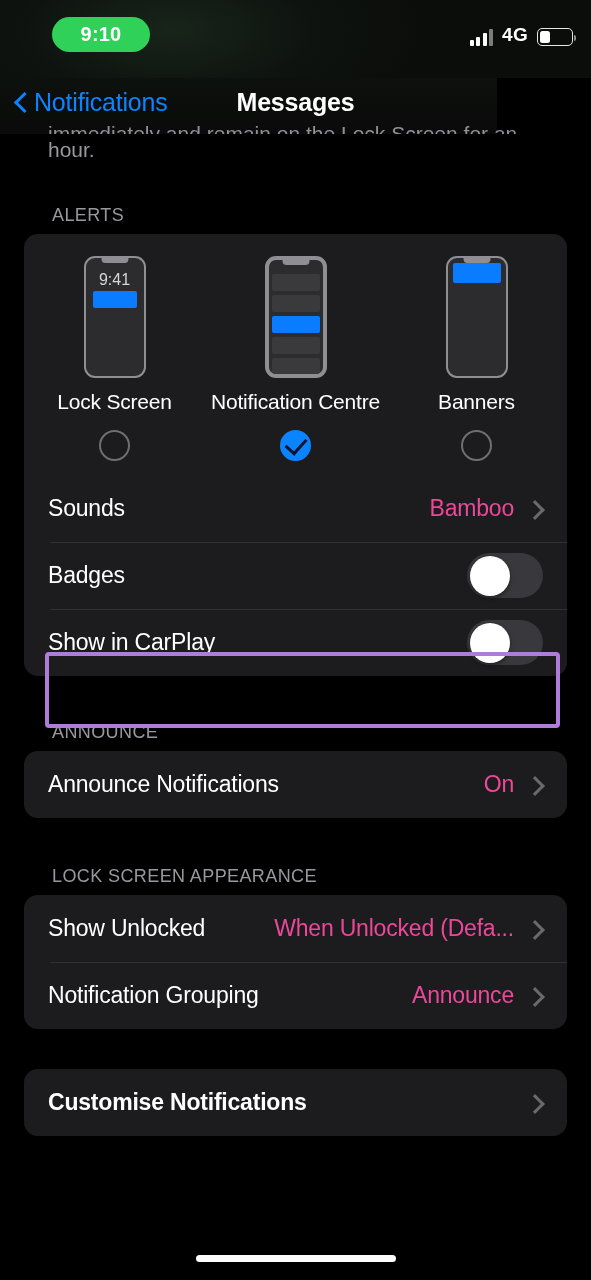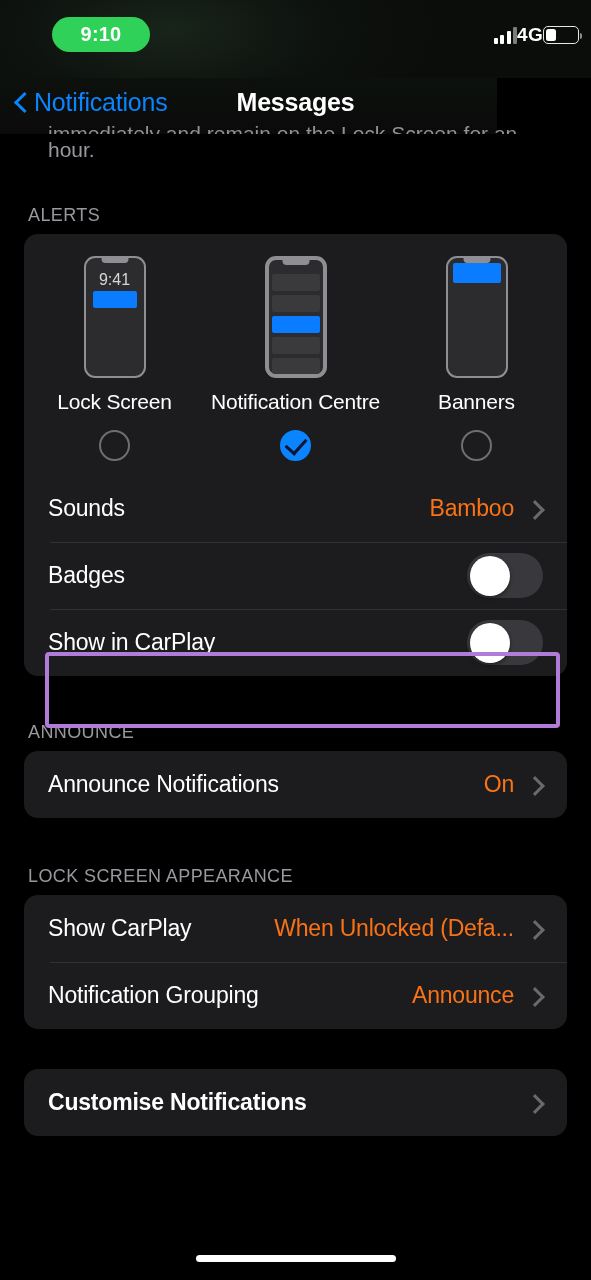--- a/index.html
+++ b/index.html
@@ -17,22 +17,22 @@
     position:absolute; top:0; left:0; width:591px; height:78px;
     background:radial-gradient(ellipse 260px 120px at 170px 30px, #18241a 0%, #0e130f 55%, #0b0d0b 100%);
   }
   .time-pill{
     position:absolute; left:52px; top:17px; width:98px; height:35px;
     background:#30d158; border-radius:18px;
     display:flex; align-items:center; justify-content:center;
     font-size:20px; font-weight:600; color:#fff; letter-spacing:.2px;
   }
   .status-right{
-    position:absolute; right:12px; top:24px;
-    display:flex; align-items:center; 
+    position:absolute; right:18px; top:24px;
+    display:flex; align-items:flex-end; gap:9px;
   }
   .signal{ display:flex; align-items:flex-end; gap:2.5px; height:17px; }
   .signal i{ display:block; width:4px; background:#fff; border-radius:1px; }
   .signal i:nth-child(1){height:6px;}
   .signal i:nth-child(2){height:9px;}
   .signal i:nth-child(3){height:13px;}
   .signal i:nth-child(4){height:17px; background:#7b7d7b;}
   .net-label{ font-size:19px; font-weight:600; color:#fff; letter-spacing:.3px; }
   .battery{ position:relative; width:36px; height:18px; border:1.8px solid #e6e6e6; border-radius:5px; }
   .battery .fill{ position:absolute; left:1.6px; top:1.6px; bottom:1.6px; width:10px; background:#fff; border-radius:2.5px; }
@@ -65,21 +65,21 @@
   .content{ position:absolute; top:134px; left:0; width:591px; }
 
   .footnote{
     color:#98989e; font-size:21px; line-height:31px;
     padding:0 48px; margin-top:-16px;
   }
   .footnote .clipline{ display:block; height:16px; overflow:hidden; opacity:.95; }
 
   .section-header{
     color:#98989e; font-size:18px; letter-spacing:.4px;
-    padding:0 28px; text-transform:uppercase;
+    padding:0 52px; text-transform:uppercase;
   }
 
   .card{
     margin:8px 24px 0 24px;
     background:#1c1c1e; border-radius:14px; overflow:hidden;
   }
 
   
   .picker{ padding:22px 0 14px 0; }
   .phones{ display:flex; }
@@ -124,21 +124,21 @@
   .row{
     position:relative; display:flex; align-items:center;
     min-height:67px; padding:0 24px 0 24px;
   }
   .row + .row:before{
     content:""; position:absolute; left:26px; right:0; top:0; height:1px; background:#313134;
   }
   .row .label{ font-size:23px; color:#fff; letter-spacing:-.2px; white-space:nowrap; }
   .row .spacer{ flex:1; min-width:8px; }
   .row .value{
-    font-size:23px; color:#f97316; letter-spacing:-.2px;
+    font-size:23px; color:#ec4899; letter-spacing:-.2px;
     overflow:hidden; text-overflow:clip; white-space:nowrap; text-align:right;
   }
   .chev{ width:16px; margin-left:13px; position:relative; height:24px; flex:none; }
   .chev:before{
     content:""; position:absolute; left:1px; top:6px; width:11px; height:11px;
     border-right:3px solid #6a6a6e; border-top:3px solid #6a6a6e;
     transform:rotate(45deg);
   }
 
   .toggle{
@@ -279,21 +279,21 @@
       <span class="label">Announce Notifications</span>
       <span class="spacer"></span>
       <span class="value">On</span>
       <span class="chev"></span>
     </div>
   </div>
 
   <div class="section-header" style="margin-top:48px;">LOCK SCREEN APPEARANCE</div>
   <div class="card">
     <div class="row">
-      <span class="label">Show CarPlay</span>
+      <span class="label">Show Unlocked</span>
       <span class="spacer"></span>
       <span class="value">When Unlocked (Defa...</span>
       <span class="chev"></span>
     </div>
     <div class="row">
       <span class="label">Notification Grouping</span>
       <span class="spacer"></span>
       <span class="value">Announce</span>
       <span class="chev"></span>
     </div>

